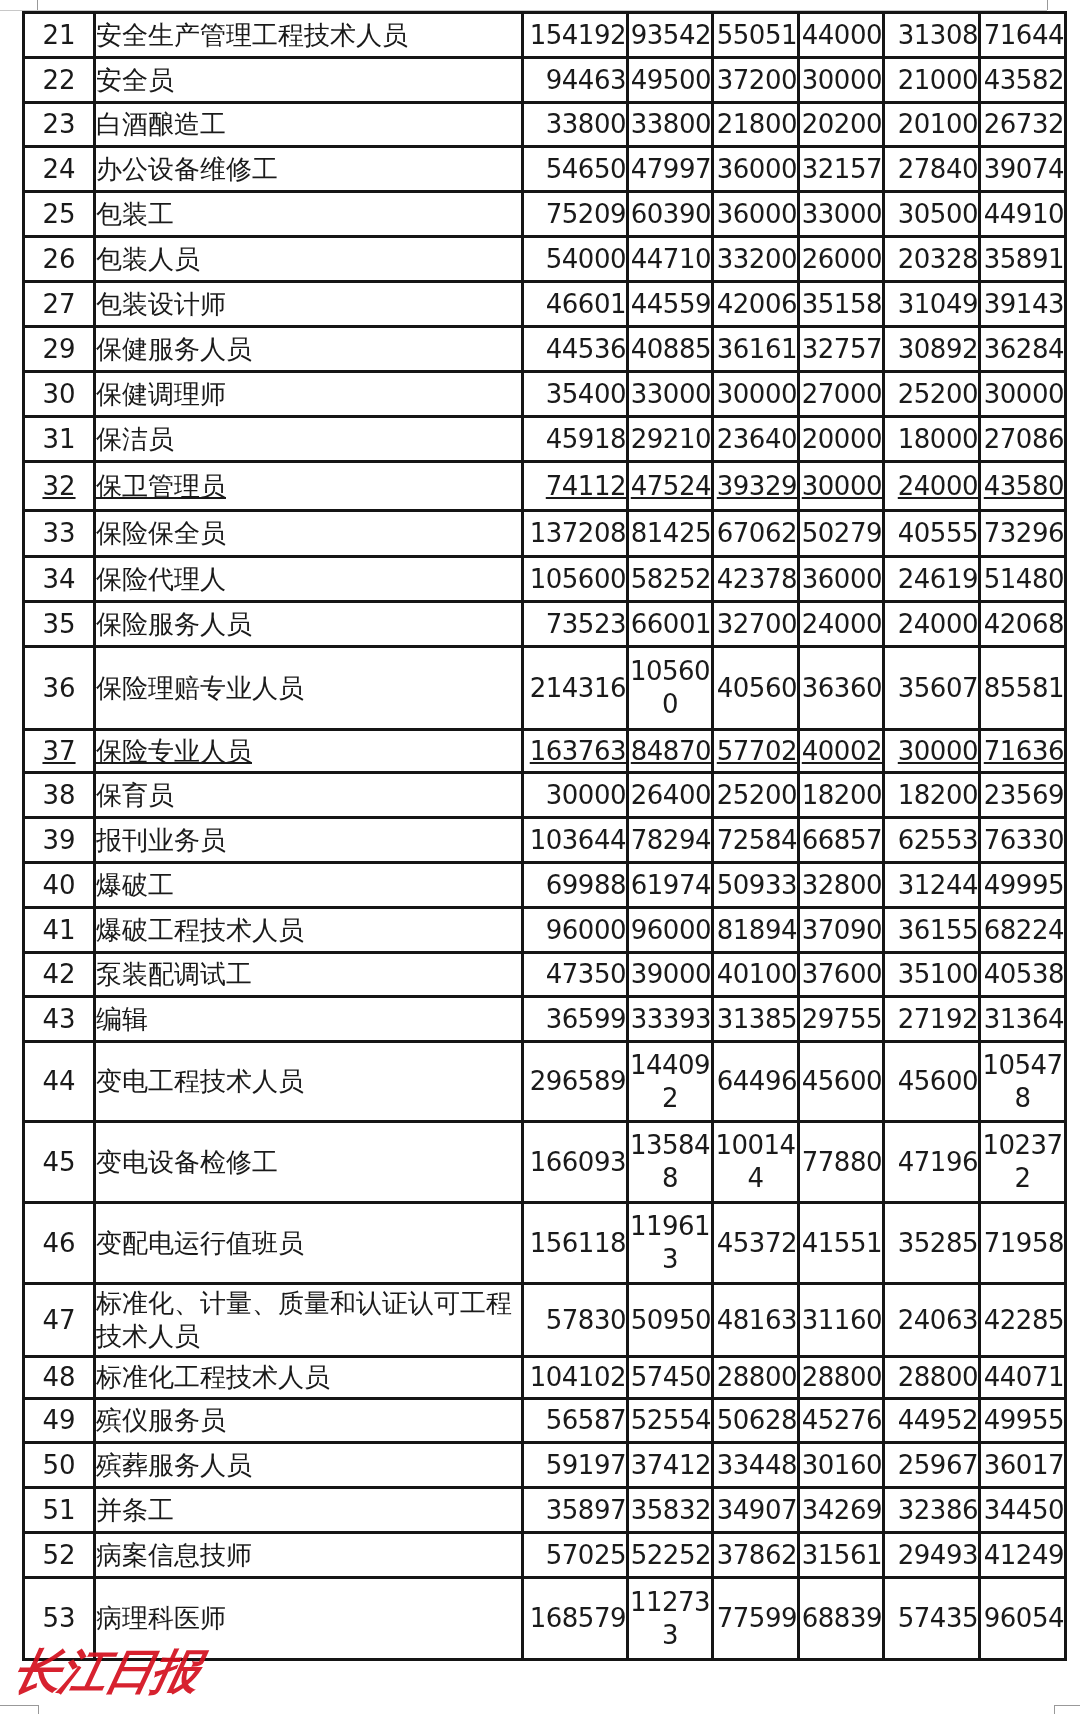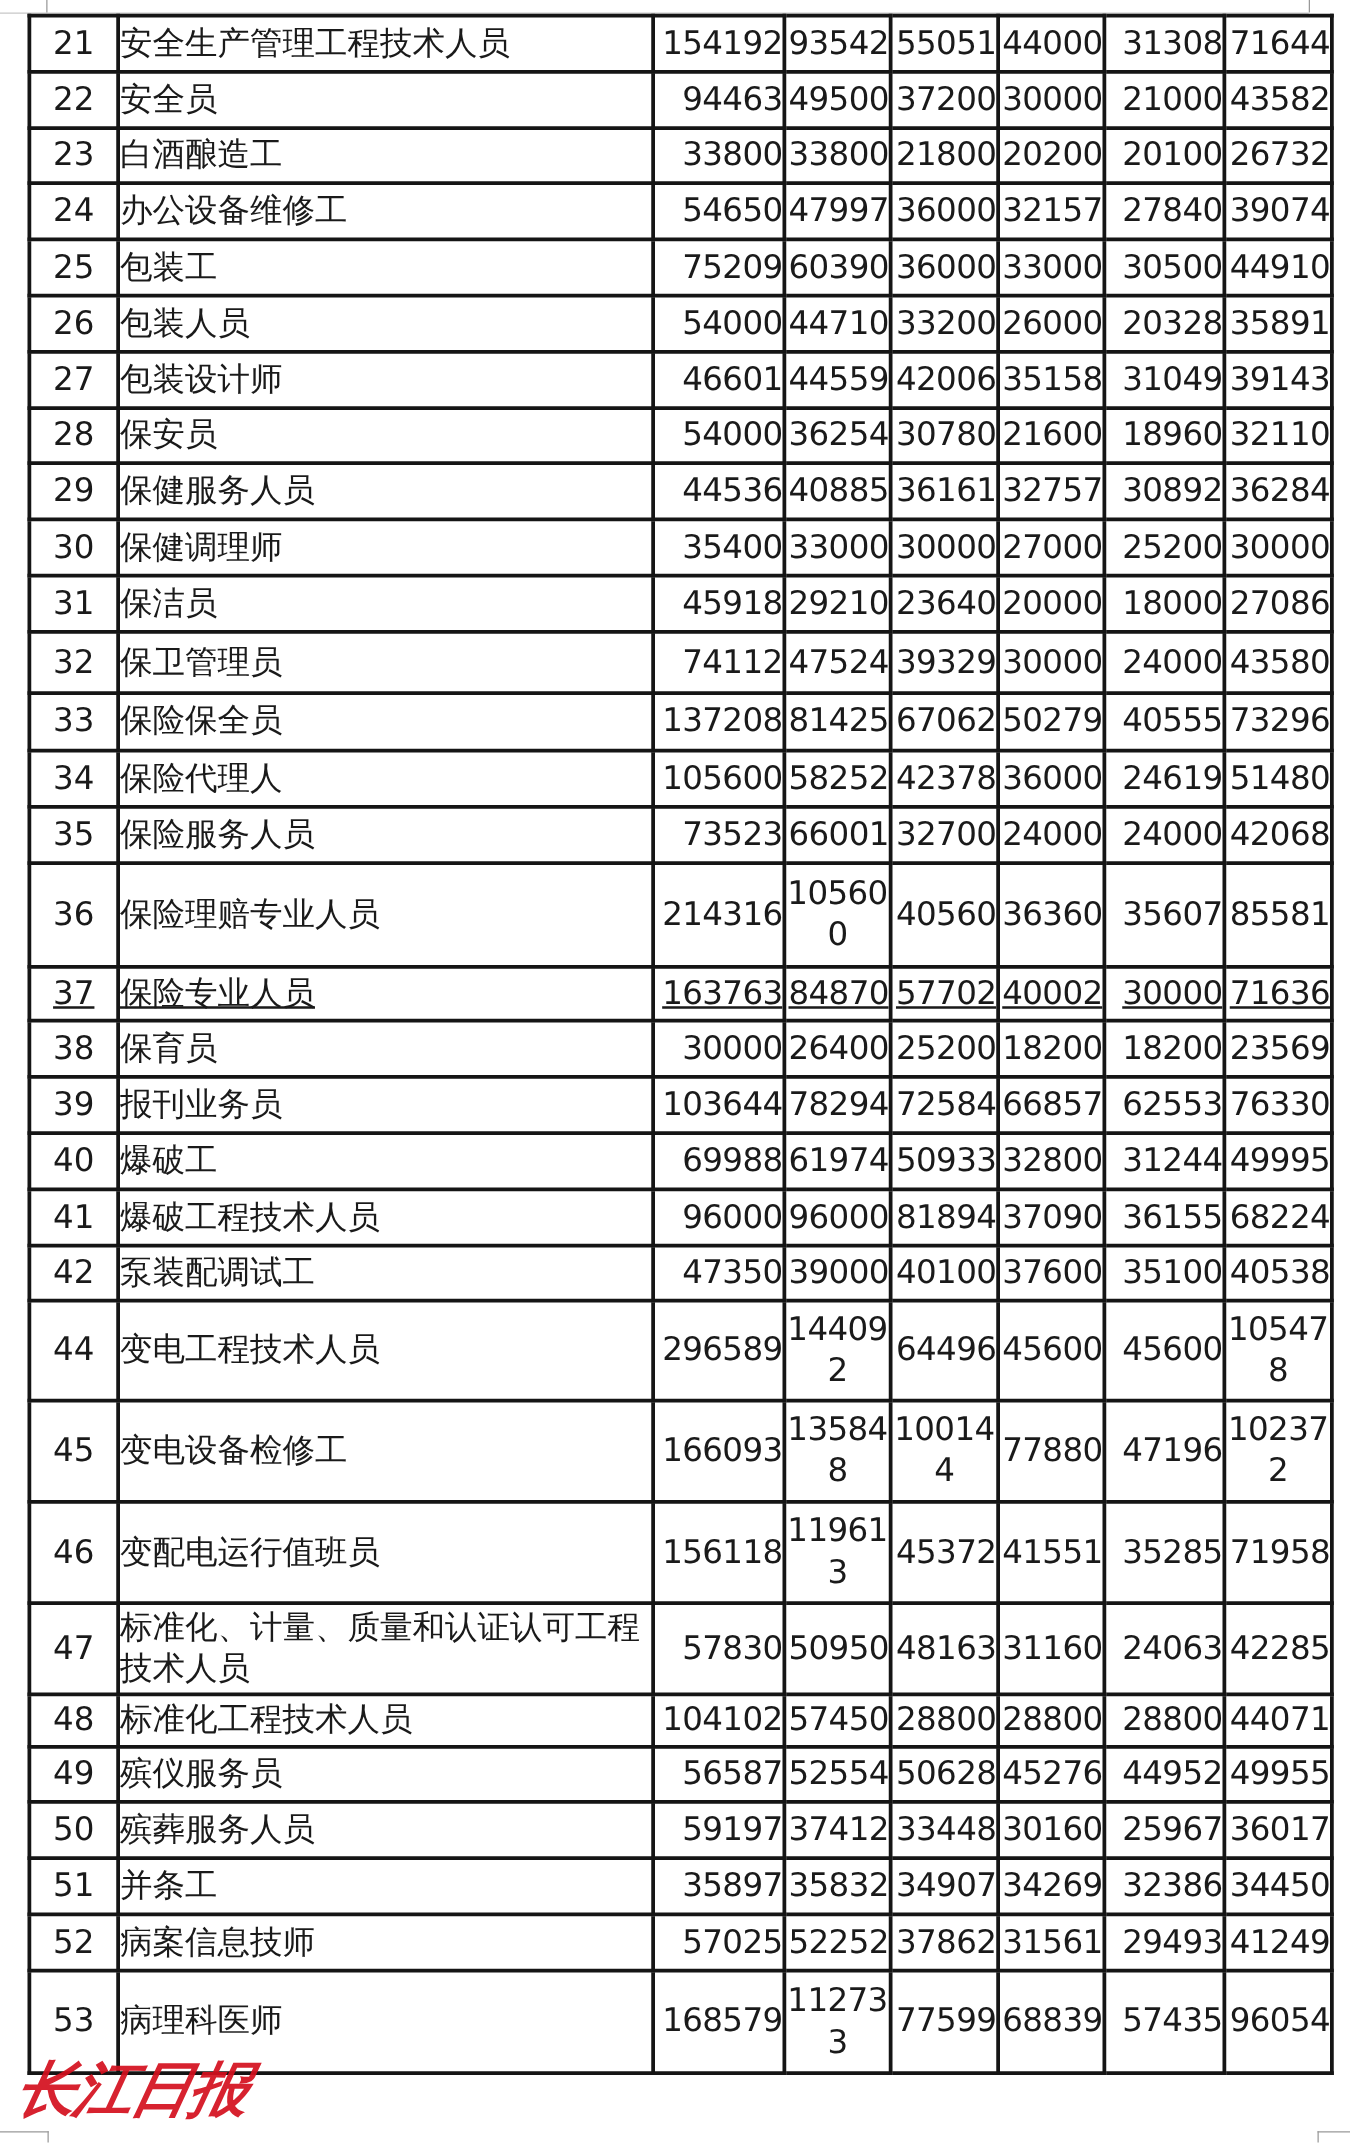--- a/index.html
+++ b/index.html
@@ -109,30 +109,20 @@
       <tr style="height: 45px;">
         <td class="c-no">27</td>
         <td class="c-name">包装设计师</td>
         <td class="c-val">46601</td>
         <td class="c-val">44559</td>
         <td class="c-val">42006</td>
         <td class="c-val">35158</td>
         <td class="c-val">31049</td>
         <td class="c-val">39143</td>
       </tr>
-      <tr style="height: 44px;">
-        <td class="c-no">28</td>
-        <td class="c-name">保安员</td>
-        <td class="c-val">54000</td>
-        <td class="c-val">36254</td>
-        <td class="c-val">30780</td>
-        <td class="c-val">21600</td>
-        <td class="c-val">18960</td>
-        <td class="c-val">32110</td>
-      </tr>
       <tr style="height: 45px;">
         <td class="c-no">29</td>
         <td class="c-name">保健服务人员</td>
         <td class="c-val">44536</td>
         <td class="c-val">40885</td>
         <td class="c-val">36161</td>
         <td class="c-val">32757</td>
         <td class="c-val">30892</td>
         <td class="c-val">36284</td>
       </tr>
@@ -149,21 +139,21 @@
       <tr style="height: 45px;">
         <td class="c-no">31</td>
         <td class="c-name">保洁员</td>
         <td class="c-val">45918</td>
         <td class="c-val">29210</td>
         <td class="c-val">23640</td>
         <td class="c-val">20000</td>
         <td class="c-val">18000</td>
         <td class="c-val">27086</td>
       </tr>
-      <tr style="height: 49px;">
+      <tr style="height: 49px; text-decoration: underline;">
         <td class="c-no">32</td>
         <td class="c-name">保卫管理员</td>
         <td class="c-val">74112</td>
         <td class="c-val">47524</td>
         <td class="c-val">39329</td>
         <td class="c-val">30000</td>
         <td class="c-val">24000</td>
         <td class="c-val">43580</td>
       </tr>
       <tr style="height: 46px;">
@@ -259,20 +249,30 @@
       <tr style="height: 44px;">
         <td class="c-no">42</td>
         <td class="c-name">泵装配调试工</td>
         <td class="c-val">47350</td>
         <td class="c-val">39000</td>
         <td class="c-val">40100</td>
         <td class="c-val">37600</td>
         <td class="c-val">35100</td>
         <td class="c-val">40538</td>
       </tr>
+      <tr style="height: 45px;">
+        <td class="c-no">43</td>
+        <td class="c-name">编辑</td>
+        <td class="c-val">36599</td>
+        <td class="c-val">33393</td>
+        <td class="c-val">31385</td>
+        <td class="c-val">29755</td>
+        <td class="c-val">27192</td>
+        <td class="c-val">31364</td>
+      </tr>
       <tr style="height: 80px;">
         <td class="c-no">44</td>
         <td class="c-name">变电工程技术人员</td>
         <td class="c-val">296589</td>
         <td class="c-val wrap">144092</td>
         <td class="c-val">64496</td>
         <td class="c-val">45600</td>
         <td class="c-val">45600</td>
         <td class="c-val wrap">105478</td>
       </tr>

